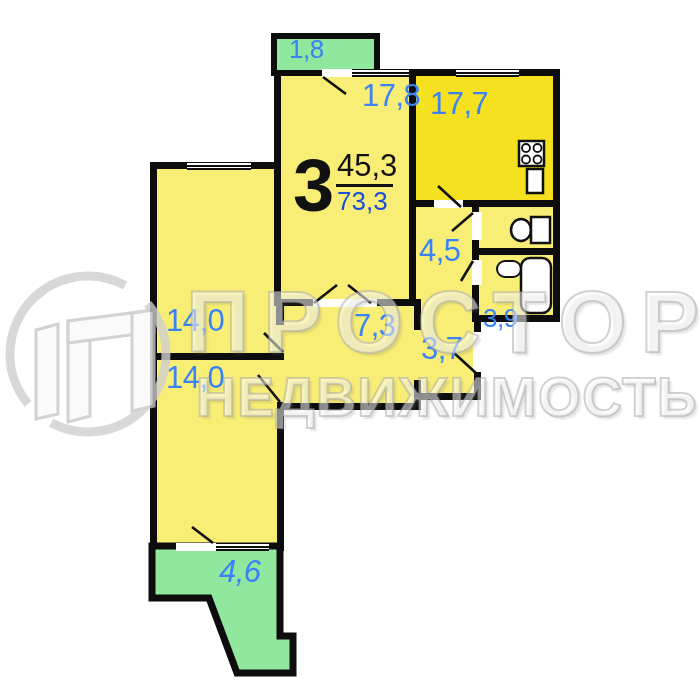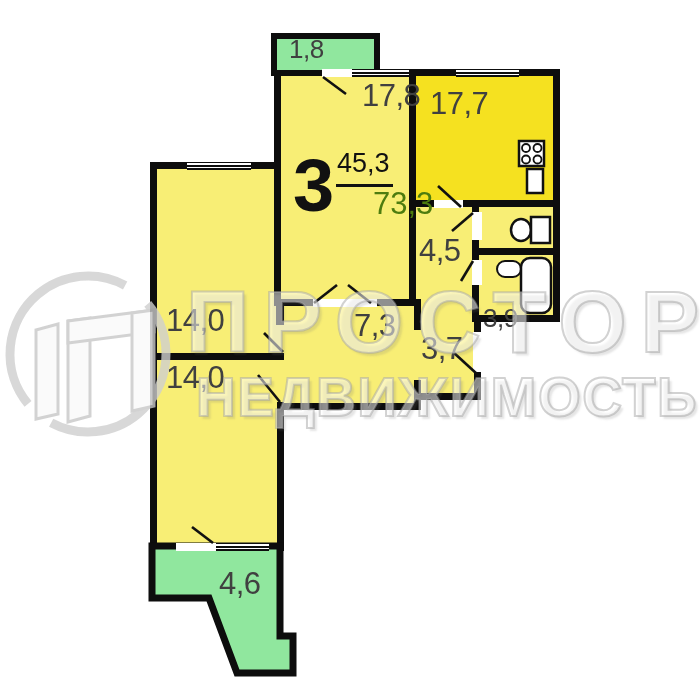--- a/index.html
+++ b/index.html
@@ -21,25 +21,25 @@
   .room-low     {left:150px;top:353px;width:134px;height:198px;}
   .balc-top     {left:271px;top:33px;width:109px;height:43px;}
   
   .patch{position:absolute;}
   .gap{background:#fff;}
   .open{background:var(--room,#f8ee75);}
   .win{background:linear-gradient(to bottom,var(--wall,#0d0d0d) 0 1.5px,#fff 1.5px 3.2px,
        var(--wall,#0d0d0d) 3.2px 4.8px,#fff 4.8px 6.5px,var(--wall,#0d0d0d) 6.5px 8px);}
   svg.layer{position:absolute;left:0;top:0;pointer-events:none;}
   
-  .lbl{position:absolute;color:#404040;font-size:31px;line-height:1;letter-spacing:-0.5px;white-space:nowrap;}
+  .lbl{position:absolute;color:#3b82f6;font-size:31px;line-height:1;letter-spacing:-0.5px;white-space:nowrap;}
   .lbl.small{font-size:26px;}
   .type-big{position:absolute;left:293px;top:149px;font-size:74px;font-weight:bold;line-height:1;color:#111;}
-  .frac-top{position:absolute;left:337px;top:150px;font-size:27px;line-height:1;color:#111;}
-  .frac-bot{position:absolute;left:337px;top:188px;font-size:31px;line-height:1;color:#4d7c0f;margin-left:36px;}
+  .frac-top{position:absolute;left:337px;top:150px;font-size:31px;line-height:1;color:#111;}
+  .frac-bot{position:absolute;left:337px;top:188px;font-size:26px;line-height:1;color:#1d4ed8;}
   .frac-line{position:absolute;left:336px;top:184px;width:57px;height:3px;background:#111;}
   
   .wm{position:absolute;font-weight:bold;line-height:1;white-space:nowrap;
       color:rgba(255,255,255,0.5);-webkit-text-stroke:2px rgba(165,165,165,0.5);
       text-shadow:3px 3px 2px rgba(110,110,110,0.18);}
   .wm-brand{left:186px;top:278px;font-size:88px;letter-spacing:14px;}
   .wm-sub{left:196px;top:370px;font-size:55px;letter-spacing:1.5px;}
   .wm-logo{position:absolute;left:2px;top:266px;opacity:0.8;}
 </style>
 </head>
@@ -106,21 +106,21 @@
 
   <div class="lbl" style="left:346px;top:80px;margin-left:16px;">17,8</div>
   <div class="lbl" style="left:430px;top:88px;">17,7</div>
   <div class="lbl" style="left:419px;top:235px;">4,5</div>
   <div class="lbl small" style="left:483px;top:281px;margin-top:24px;">3,9</div>
   <div class="lbl" style="left:421px;top:333px;">3,7</div>
   <div class="lbl" style="left:354px;top:310px;">7,3</div>
   <div class="lbl" style="left:166px;top:305px;">14,0</div>
   <div class="lbl" style="left:166px;top:362px;">14,0</div>
   <div class="lbl small" style="left:289px;top:36px;">1,8</div>
-  <div class="lbl" style="left:219px;top:568px;">4,6</div>
+  <div class="lbl" style="left:219px;top:556px;font-style:italic;">4,6</div>
 
   <div class="type-big">3</div>
   <div class="frac-top">45,3</div>
   <div class="frac-line"></div>
   <div class="frac-bot">73,3</div>
 
   <svg class="wm-logo" width="176" height="176" viewBox="0 0 176 176">
     <circle cx="86" cy="88" r="78" fill="none" stroke="var(--wmgray,#cfcfcf)" stroke-width="9" stroke-dasharray="215 30" transform="rotate(-40 86 88)"></circle>
     <g fill="#fafafa" stroke="#c8c8c8" stroke-width="3">
       <polygon points="34,64 56,58 56,148 34,153"></polygon>

